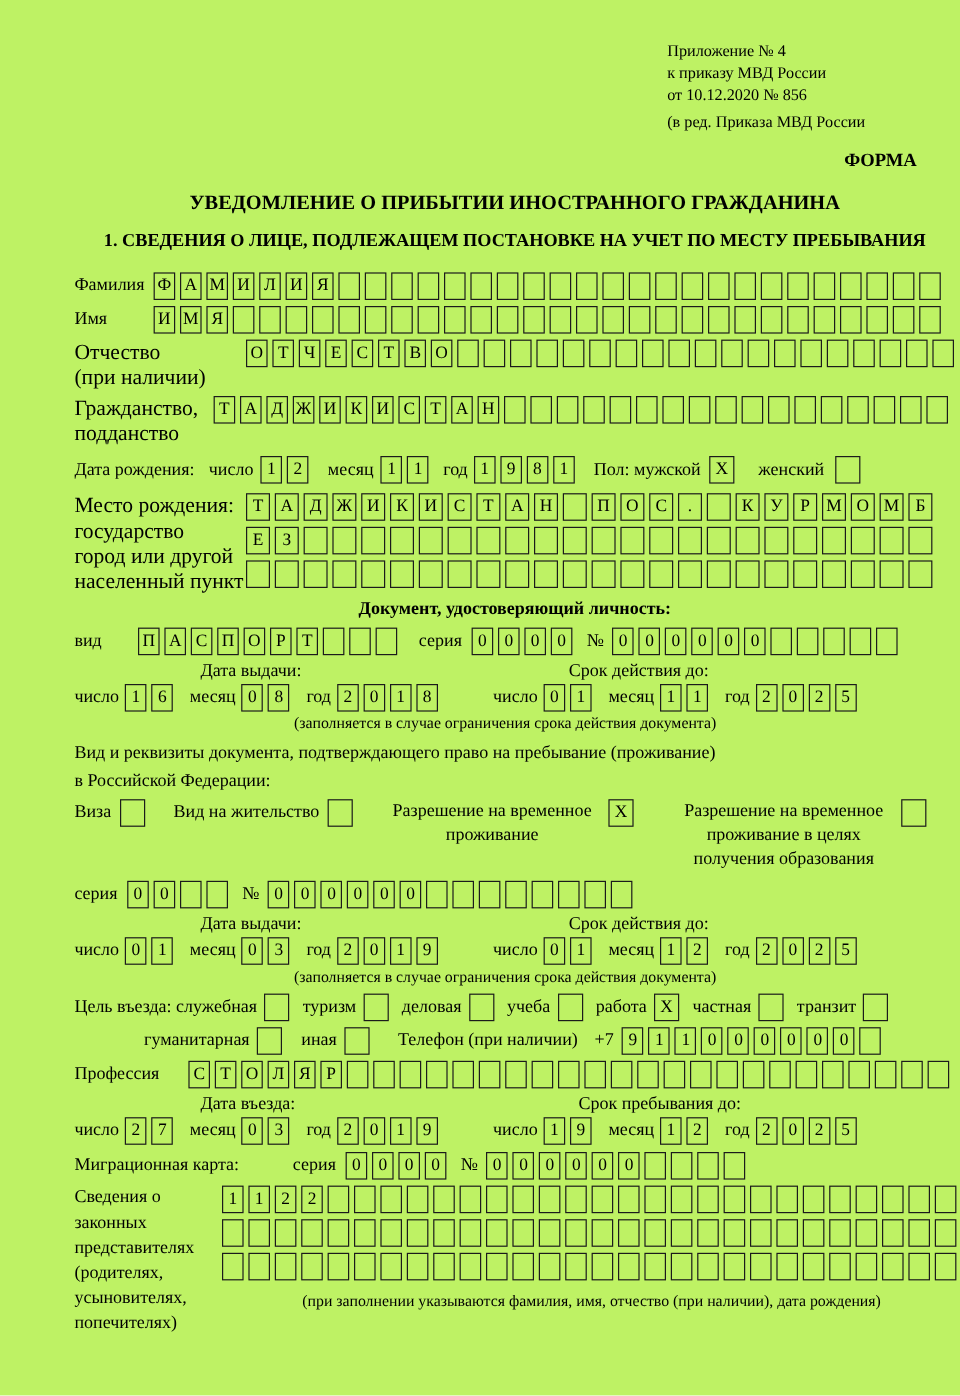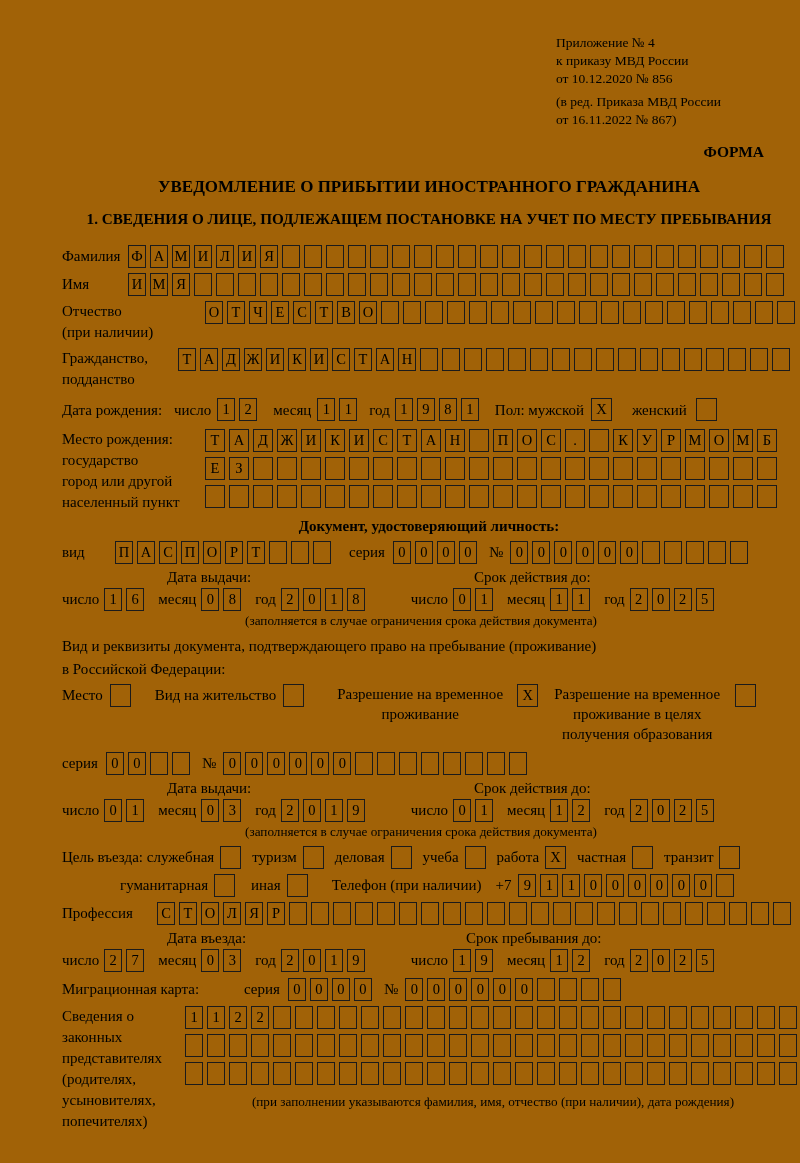--- a/index.html
+++ b/index.html
@@ -1,31 +1,31 @@
 <!DOCTYPE html>
 <html><head>
 <meta charset="utf-8">
 <style>
   * { margin:0; padding:0; box-sizing:border-box; }
   html,body { background:#fff; }
   .page {
-    width:800px; height:1163px; background:#a16207; color:#000;
+    width:800px; height:1163px; background:#bef264; color:#000;
     font-family:"Liberation Serif","DejaVu Serif",serif;
     padding:34px 4px 0 62px; overflow:hidden; position:relative;
   }
   .appendix { margin-left:494px; font-size:13.5px; line-height:18px; }
   .appendix .gap { height:5px; }
   .forma { text-align:right; padding-right:32px; font-weight:bold; font-size:15.5px; margin-top:14px; }
   .title { text-align:center; font-weight:bold; font-size:17px; line-height:24px; margin-top:14px; }
   .blank { display:inline-block; width:46px; border-bottom:2.2px solid #3a3a3a; height:14px; margin-left:10px; }
   .sec { font-weight:bold; font-size:15.2px; margin-top:11px; text-align:center; }
   .rows { margin-top:17px; }
   .row { display:flex; align-items:flex-start; margin-bottom:5px; }
   .lbl { font-size:15px; line-height:22px; flex:0 0 auto; }
-  .lbl2 div { line-height:21px; font-size:15px; }
+  .lbl2 div { line-height:21px; font-size:18px; }
   .cells { display:flex; flex:0 0 auto; }
   .cell { width:18px; height:23px; border:1.7px solid #1b1b1b; margin-right:4px;
           text-align:center; font-size:14.5px; line-height:20px; flex:0 0 auto; }
   .wide .cell { width:20px; }
   .cbx .cell { width:21px; height:23px; margin-right:0; }
   .docheading { text-align:center; font-weight:bold; font-size:15px; margin:1px 0 6px; }
   .dheads { position:relative; height:19px; font-size:15px; }
   .dheads span { position:absolute; white-space:nowrap; }
   .dgrow { display:flex; align-items:flex-start; margin-bottom:2px; }
   .dg { display:flex; align-items:flex-start; }
@@ -49,21 +49,20 @@
 <body>
 
 <div class="page">
 
   <div class="appendix">
     <div>Приложение № 4</div>
     <div>к приказу МВД России</div>
     <div>от 10.12.2020 № 856</div>
     <div class="gap"></div>
     <div>(в ред. Приказа МВД России</div>
-    <div>от 16.11.2022 № 867)</div>
   </div>
 
   <div class="forma">ФОРМА</div>
 
   <div class="title">
     <div>УВЕДОМЛЕНИЕ О ПРИБЫТИИ ИНОСТРАННОГО ГРАЖДАНИНА</div>
   </div>
 
   <div class="sec">1. СВЕДЕНИЯ О ЛИЦЕ, ПОДЛЕЖАЩЕМ ПОСТАНОВКЕ НА УЧЕТ ПО МЕСТУ ПРЕБЫВАНИЯ</div>
 
@@ -415,32 +414,32 @@
           </div>
       </div>
     </div>
     <div class="note">(заполняется в случае ограничения срока действия документа)</div>
 
     <div class="intro">Вид и реквизиты документа, подтверждающего право на пребывание (проживание)</div>
     <div class="intro">в Российской Федерации:</div>
 
     <div class="optrow">
       <div class="opt" style="margin-right:24px">
-        <span class="olabel">Место</span>
+        <span class="olabel">Виза</span>
         <div class="cells cbx">
             <span class="cell"></span>
           </div>
       </div>
       <div class="opt" style="margin-right:26px">
         <span class="olabel">Вид на жительство</span>
         <div class="cells cbx">
             <span class="cell"></span>
           </div>
       </div>
-      <div class="opt" style="margin-right:8px">
+      <div class="opt" style="margin-right:34px">
         <span class="olabel ctr" style="width:180px">Разрешение на временное проживание</span>
         <div class="cells cbx">
             <span class="cell">X</span>
           </div>
       </div>
       <div class="opt">
         <span class="olabel ctr" style="width:182px">Разрешение на временное проживание в целях получения образования</span>
         <div class="cells cbx">
             <span class="cell"></span>
           </div>
@@ -624,21 +623,21 @@
           <span class="cell"></span>
           <span class="cell"></span>
           <span class="cell"></span>
           <span class="cell"></span>
           <span class="cell"></span>
         </div>
     </div>
 
     <div class="dheads">
       <span style="left:105px">Дата въезда:</span>
-      <span style="left:404px">Срок пребывания до:</span>
+      <span style="left:420px">Срок пребывания до:</span>
     </div>
     <div class="dgrow" style="margin-bottom:6px">
       <div class="dg">
         <span class="dl">число</span>
         <div class="cells">
             <span class="cell">2</span>
             <span class="cell">7</span>
           </div>
         <span class="dl">месяц</span>
         <div class="cells">

